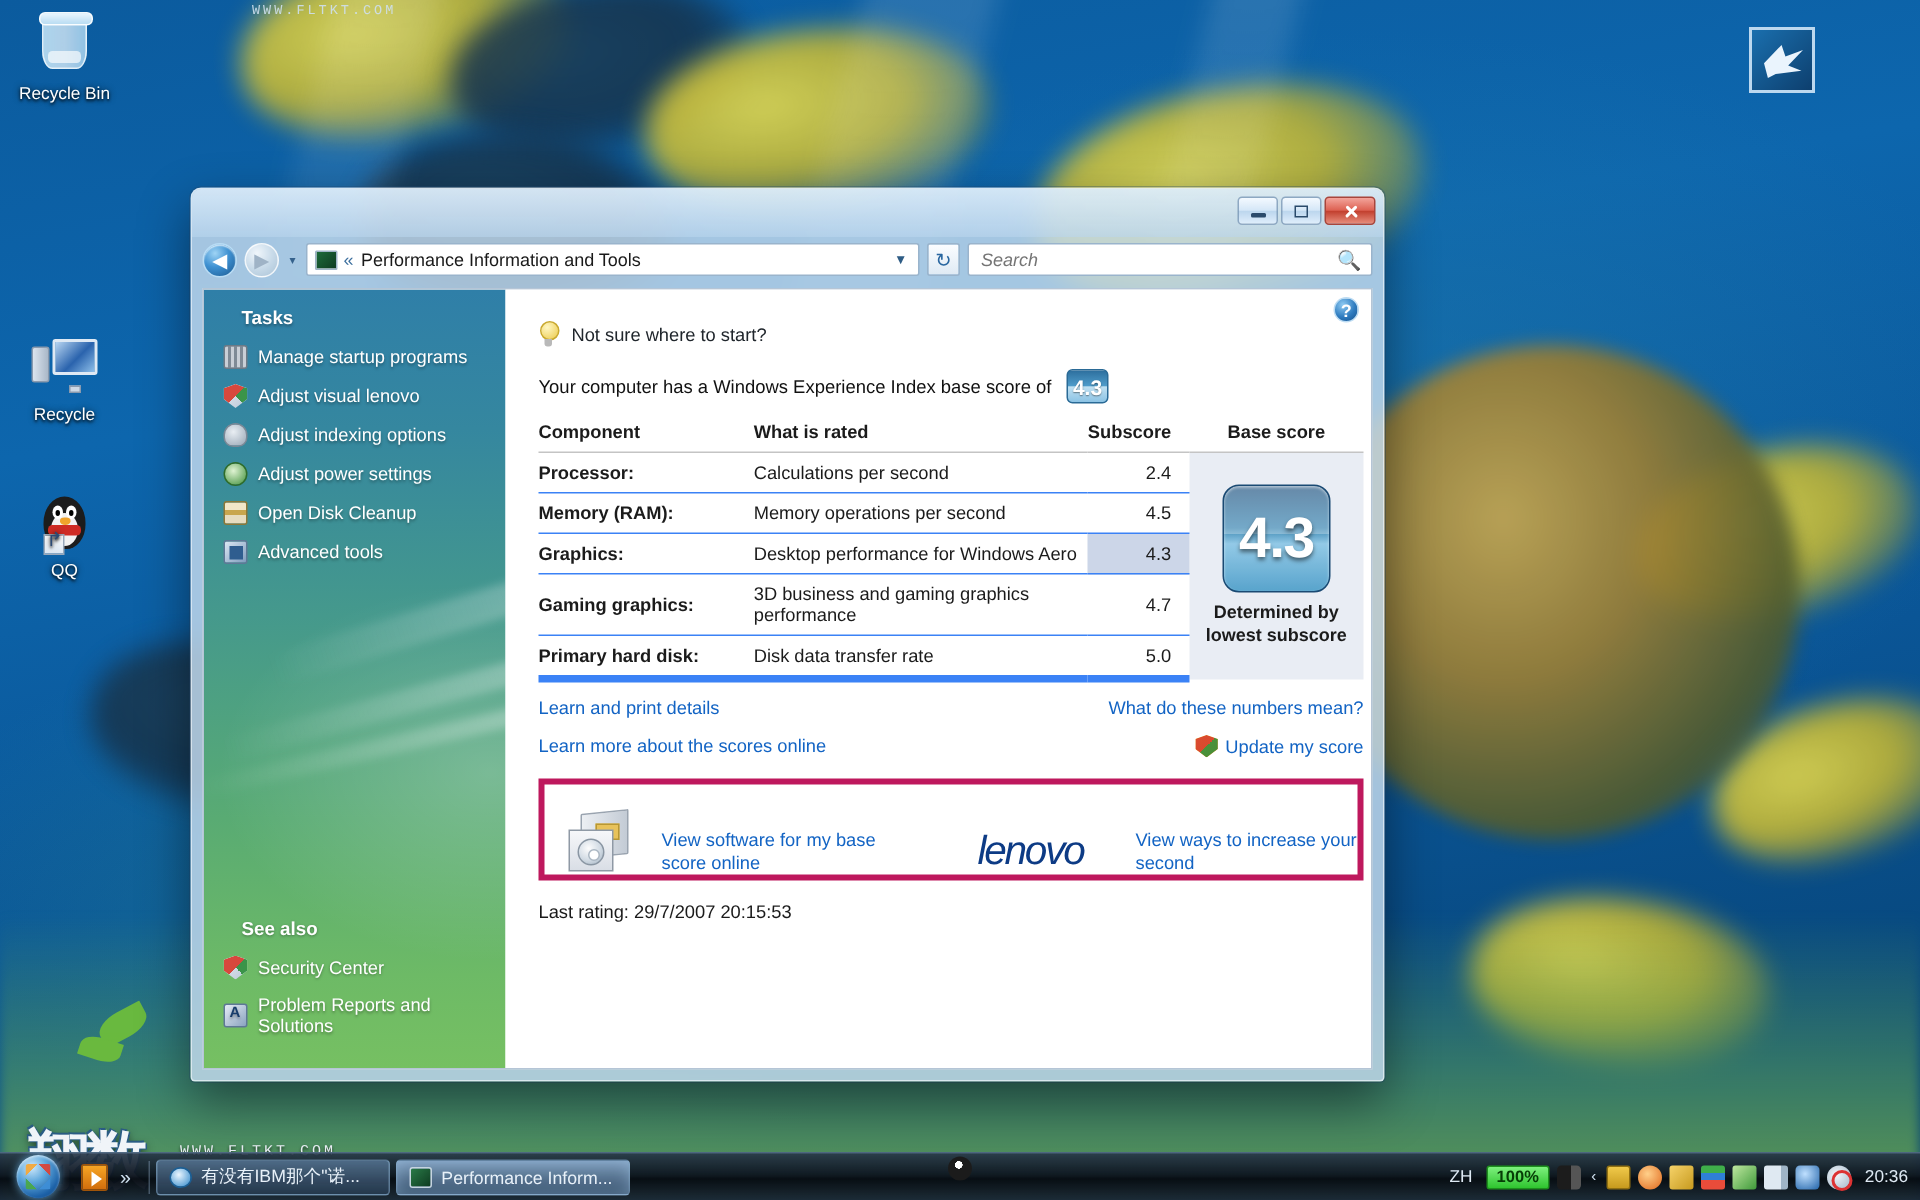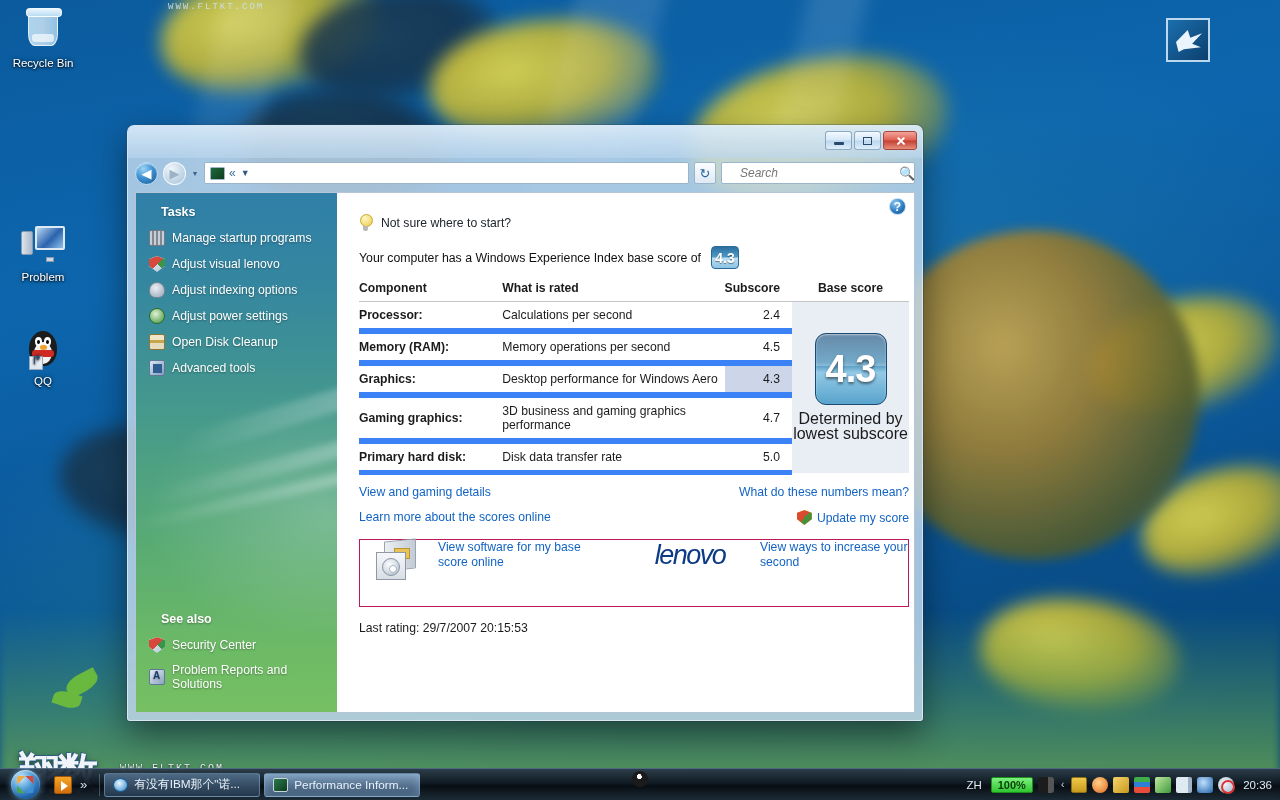--- a/index.html
+++ b/index.html
@@ -253,22 +253,22 @@
   .addr .chev { color:#3c6f9e; margin-right: 5px; font-size: 12px; }
   .addr .path { flex:1; }
   .addr .caret { color:#2e5c85; font-size: 9px; padding-right: 4px; cursor:pointer; }
   .refresh {
     width: 22px; height: 22px; border:1px solid #9ab4cc; border-radius:2px;
     background: linear-gradient(to bottom,#fbfdff,#dfeaf4);
     display:flex;align-items:center;justify-content:center;
     color:#2a67a0; font-size: 13px; cursor:pointer;
   }
   .search {
-    width: 194px; height: 22px; background:#fff; border:1px solid #9ab4cc; border-radius:2px;
-    display:flex;align-items:center; padding: 0 16px;
+    width: 270px; height: 22px; background:#fff; border:1px solid #9ab4cc; border-radius:2px;
+    display:flex;align-items:center; padding: 0 6px;
   }
   .search input {
     border:0; outline:0; flex:1; font-size:12px; font-style: italic; color:#6b7a88;
     font-family:"Liberation Sans", sans-serif; background: transparent;
   }
   .search .mag { color:#2e5c85; font-size: 13px; }
 
   .body-area {
     position:absolute; left: 7px; right: 7px; top: 66px; bottom: 7px;
     display:flex;
@@ -380,21 +380,21 @@
   }
   table.score th {
     text-align: left; font-weight: bold; color:#1b1b1b;
     padding: 0 0 6px 0; font-size: 12.2px;
     border-bottom: 1px solid #c4c4c4;
   }
   table.score th.num, table.score td.num { text-align: right; padding-right: 12px; }
   table.score th.base { text-align: center; }
   table.score td {
     padding: 6px 0; color:#1b1b1b;
-    border-bottom: 6px solid #3b82f6;
+    border-bottom: 1px solid #3b82f6;
     vertical-align: middle;
   }
   table.score tr:last-child td { border-bottom: 5px solid #3b82f6; }
   td.comp { font-weight: bold; width: 150px; }
   td.rated { width: 236px; line-height: 14px; }
   td.num   { width: 64px; }
   td.num.hl { background: #ccd6e8; }
   td.basecell {
     width: 120px; background: #e9edf4; text-align:center;
     border-bottom: 0 !important;
@@ -404,21 +404,21 @@
     border-radius: 11px;
     background:
       linear-gradient(to bottom, rgba(255,255,255,.33) 0 46%, rgba(255,255,255,.06) 46% 100%),
       linear-gradient(to bottom, #1b4f7d 0%, #2f7fae 40%, #8cc6e5 55%, #4e9ec9 100%);
     color:#fff; font-weight:bold; font-size: 38px; letter-spacing: -1px;
     display:flex;align-items:center;justify-content:center;
     text-shadow: 0 2px 3px rgba(0,0,0,.5);
     border: 1px solid #1a4a73;
     box-shadow: inset 0 1px 2px rgba(255,255,255,.55);
   }
-  .basecell .cap { font-size: 16px; color:#1b1b1b; line-height: 15px; font-weight: normal; }
+  .basecell .cap { font-size: 12px; color:#1b1b1b; line-height: 15px; font-weight: bold; }
 
   .links-row {
     width: 550px; display:flex; justify-content: space-between;
     font-size: 12.2px; margin-top: 10px;
   }
   .links-row.second { margin-top: 11px; }
   .shield-sm {
     display:inline-block; width: 15px; height: 15px; vertical-align: -3px; margin-right: 5px;
     background: linear-gradient(135deg,#f3b23c,#d5831f);
     clip-path: polygon(50% 0,100% 18%,100% 62%,50% 100%,0 62%,0 18%);
@@ -426,22 +426,22 @@
   }
   .shield-sm::after{
     content:""; position:absolute; inset:0;
     background: linear-gradient(to bottom right,#d73b2e 0 50%, #2f8f3c 50% 100%);
     clip-path: polygon(50% 0,100% 18%,100% 62%,50% 100%,0 62%,0 18%);
     opacity:.85;
   }
 
   .oem-box {
     width: 550px; margin-top: 14px; height: 68px;
-    border: 1px solid #be185d;
-    display:flex; align-items:flex-start;
+    border: 4px solid #be185d;
+    display:flex; align-items:flex-end;
     font-size: 12.2px;
   }
   .oem-box .boxicon { width: 78px; display:flex;align-items:center;justify-content:center; }
   .swbox { width: 46px; height: 42px; position:relative; }
   .swbox .back {
     position:absolute; left: 8px; top: 0; width: 32px; height: 30px;
     background: linear-gradient(to right,#eceff3,#c3cbd5);
     border: 1px solid #9aa4b0; border-radius: 1px;
     transform: skewY(-6deg);
   }
@@ -573,21 +573,21 @@
 
 
   <div class="dicon" style="left:0px;top:222px;">
     <span class="glyph">
       <span class="pc">
           <span class="tower"></span>
           <span class="mon"></span>
           <span class="stand"></span>
         </span>
     </span>
-    <span class="lbl">Problem</span>
+    <span class="lbl">Recycle</span>
   </div>
 
   <div class="dicon" style="left:0px;top:326px;">
     <span class="glyph">
       <span class="qq">
         <span class="body"></span>
           <span class="belly"></span>
         <span class="eye l"></span>
           <span class="eye r"></span>
         <span class="beak"></span>
@@ -625,20 +625,21 @@
       </div>
     </div>
 
     <div class="navbar">
       <div class="navbtn back">◀</div>
       <div class="navbtn fwd">▶</div>
       <div class="navdrop">▾</div>
       <div class="addr">
         <span class="pcicon"></span>
         <span class="chev">«</span>
+        <span class="path">Performance Information and Tools</span>
         <span class="caret">▼</span>
       </div>
       <div class="refresh">↻</div>
       <div class="search">
         <input type="text" placeholder="Search" style="">
         <span class="mag">🔍</span>
       </div>
     </div>
 
     <div class="body-area">
@@ -740,21 +741,21 @@
             </tr>
             <tr>
               <td class="comp">Primary hard disk:</td>
               <td class="rated">Disk data transfer rate</td>
               <td class="num">5.0</td>
             </tr>
           </tbody>
         </table>
 
         <div class="links-row">
-          <a class="lnk">View and gaming details</a>
+          <a class="lnk">Learn and print details</a>
           <a class="lnk">What do these numbers mean?</a>
         </div>
 
         <div class="links-row second">
           <a class="lnk">Learn more about the scores online</a>
           <span>
             <span class="shield-sm"></span><a class="lnk">Update my score</a>
           </span>
         </div>
 

